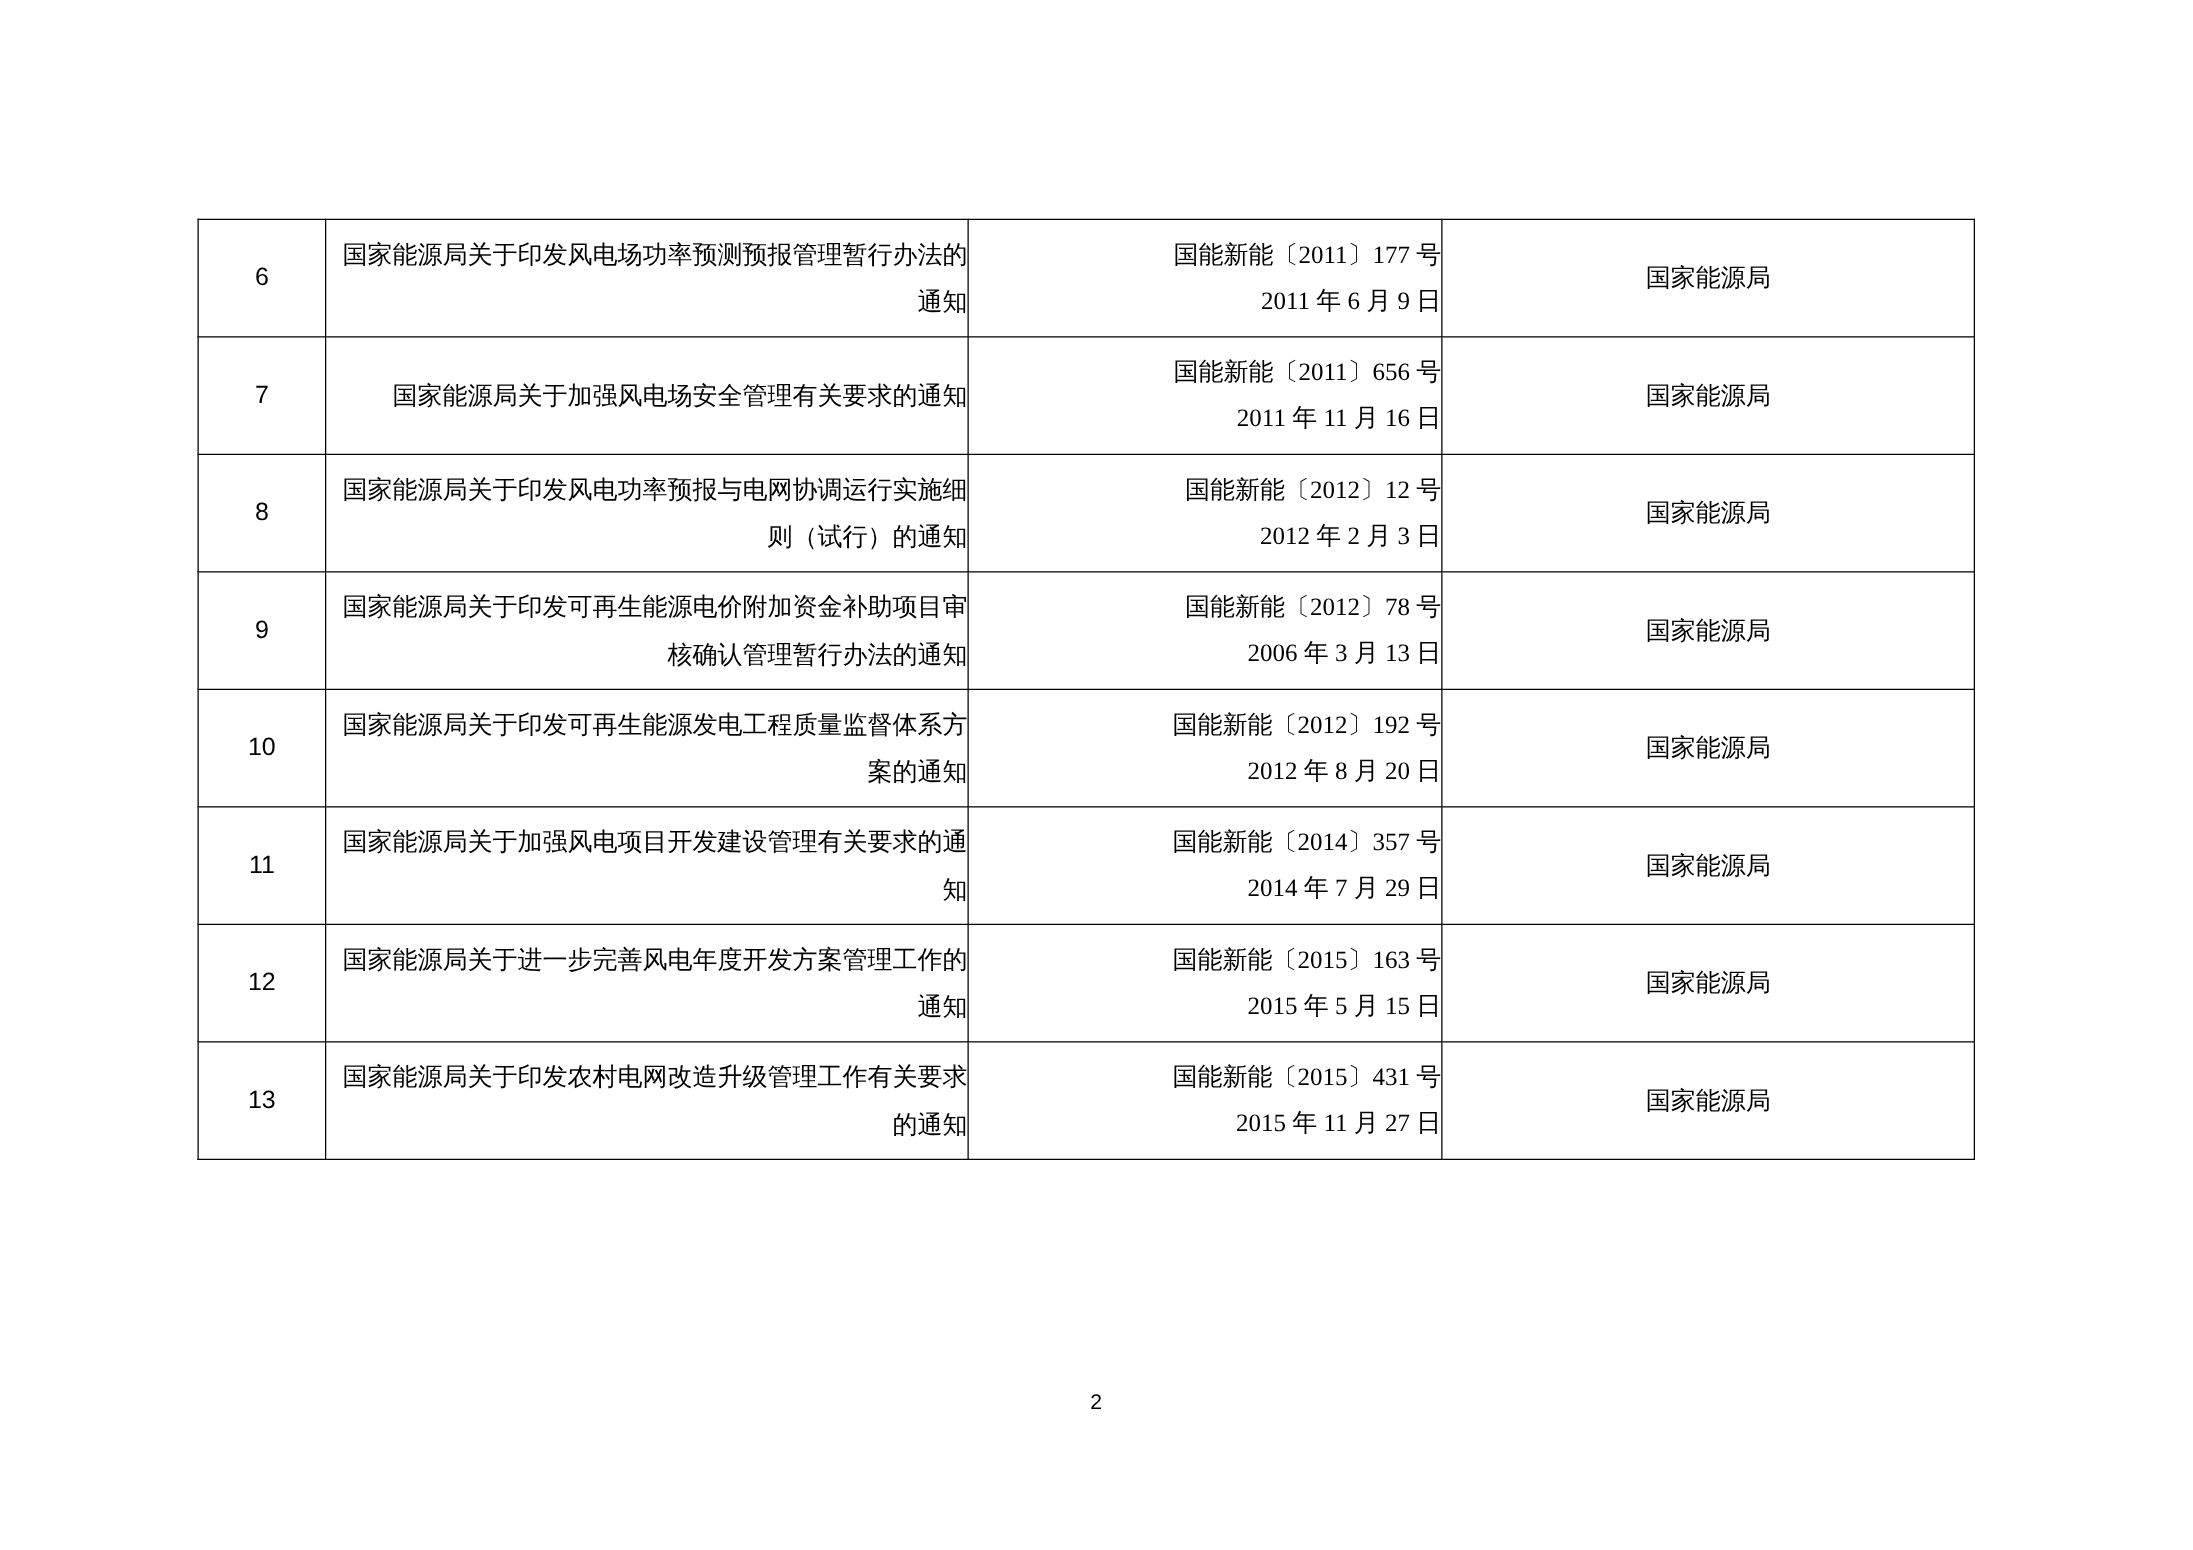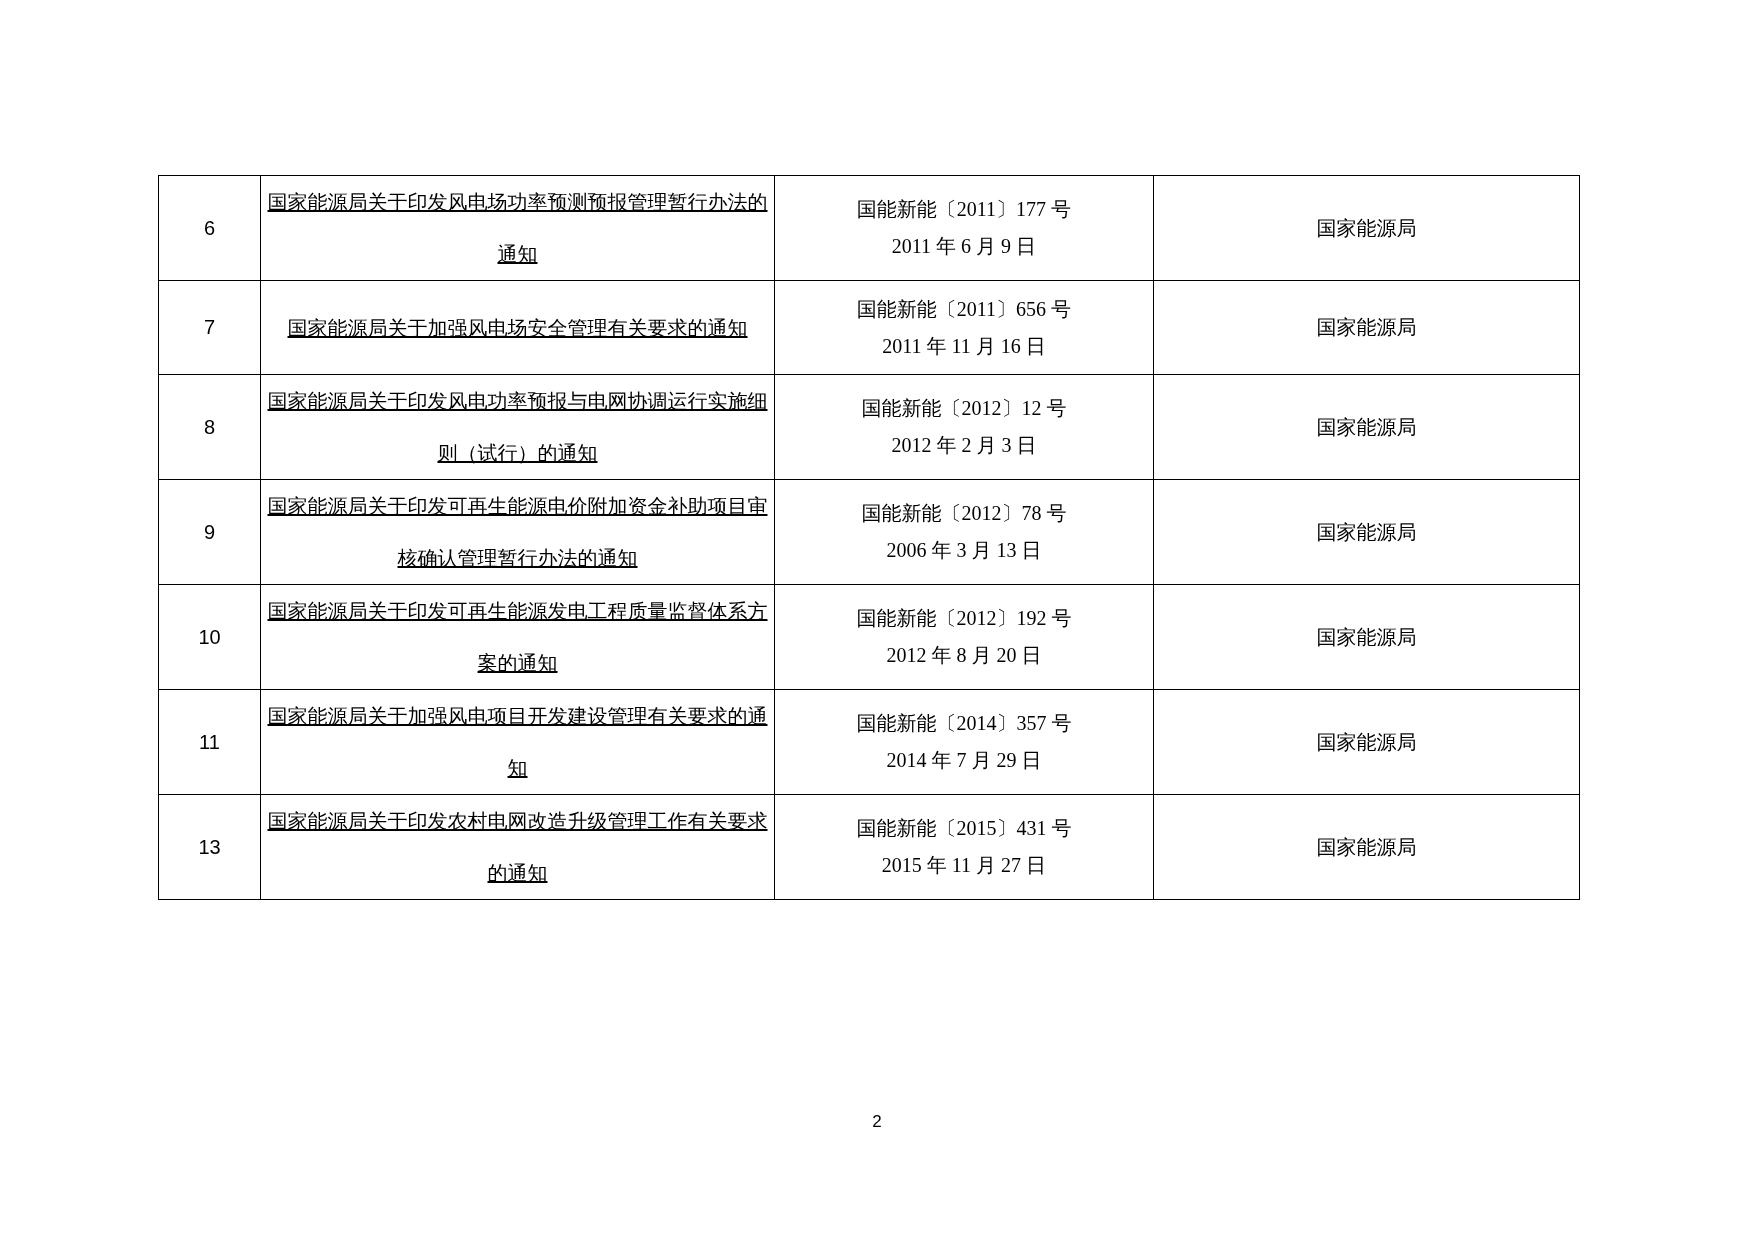--- a/index.html
+++ b/index.html
@@ -37,27 +37,26 @@
     padding: 0;
     overflow: hidden;
   }
   tr.doc-row { height: 94px; }
   td.cell-no {
     text-align: center;
     font-family: "Liberation Sans", "DejaVu Sans", sans-serif;
     font-size: 21px;
   }
   td.cell-title {
-    text-align: center;
+    text-align: right;
     padding: 0 49px 0 13px;
-    line-height: 52px;
-    text-decoration: underline;
+    line-height: 38px;
   }
   td.cell-doc {
-    text-align: center;
+    text-align: right;
     line-height: 37px;
   }
   td.cell-issuer {
     text-align: center;
     font-family: Liberation Serif, serif;
   }
   .page-number {
     position: absolute;
     left: 0;
     top: 1112px;
@@ -133,20 +132,29 @@
     <tr class="doc-row">
       <td class="cell-no">11</td>
       <td class="cell-title">国家能源局关于加强风电项目开发建设管理有关要求的通知</td>
       <td class="cell-doc">
         <div>国能新能〔2014〕357 号</div>
         <div>2014 年 7 月 29 日</div>
       </td>
       <td class="cell-issuer">国家能源局</td>
     </tr>
 
+    <tr class="doc-row">
+      <td class="cell-no">12</td>
+      <td class="cell-title">国家能源局关于进一步完善风电年度开发方案管理工作的通知</td>
+      <td class="cell-doc">
+        <div>国能新能〔2015〕163 号</div>
+        <div>2015 年 5 月 15 日</div>
+      </td>
+      <td class="cell-issuer">国家能源局</td>
+    </tr>
 
     <tr class="doc-row">
       <td class="cell-no">13</td>
       <td class="cell-title">国家能源局关于印发农村电网改造升级管理工作有关要求的通知</td>
       <td class="cell-doc">
         <div>国能新能〔2015〕431 号</div>
         <div>2015 年 11 月 27 日</div>
       </td>
       <td class="cell-issuer">国家能源局</td>
     </tr>

